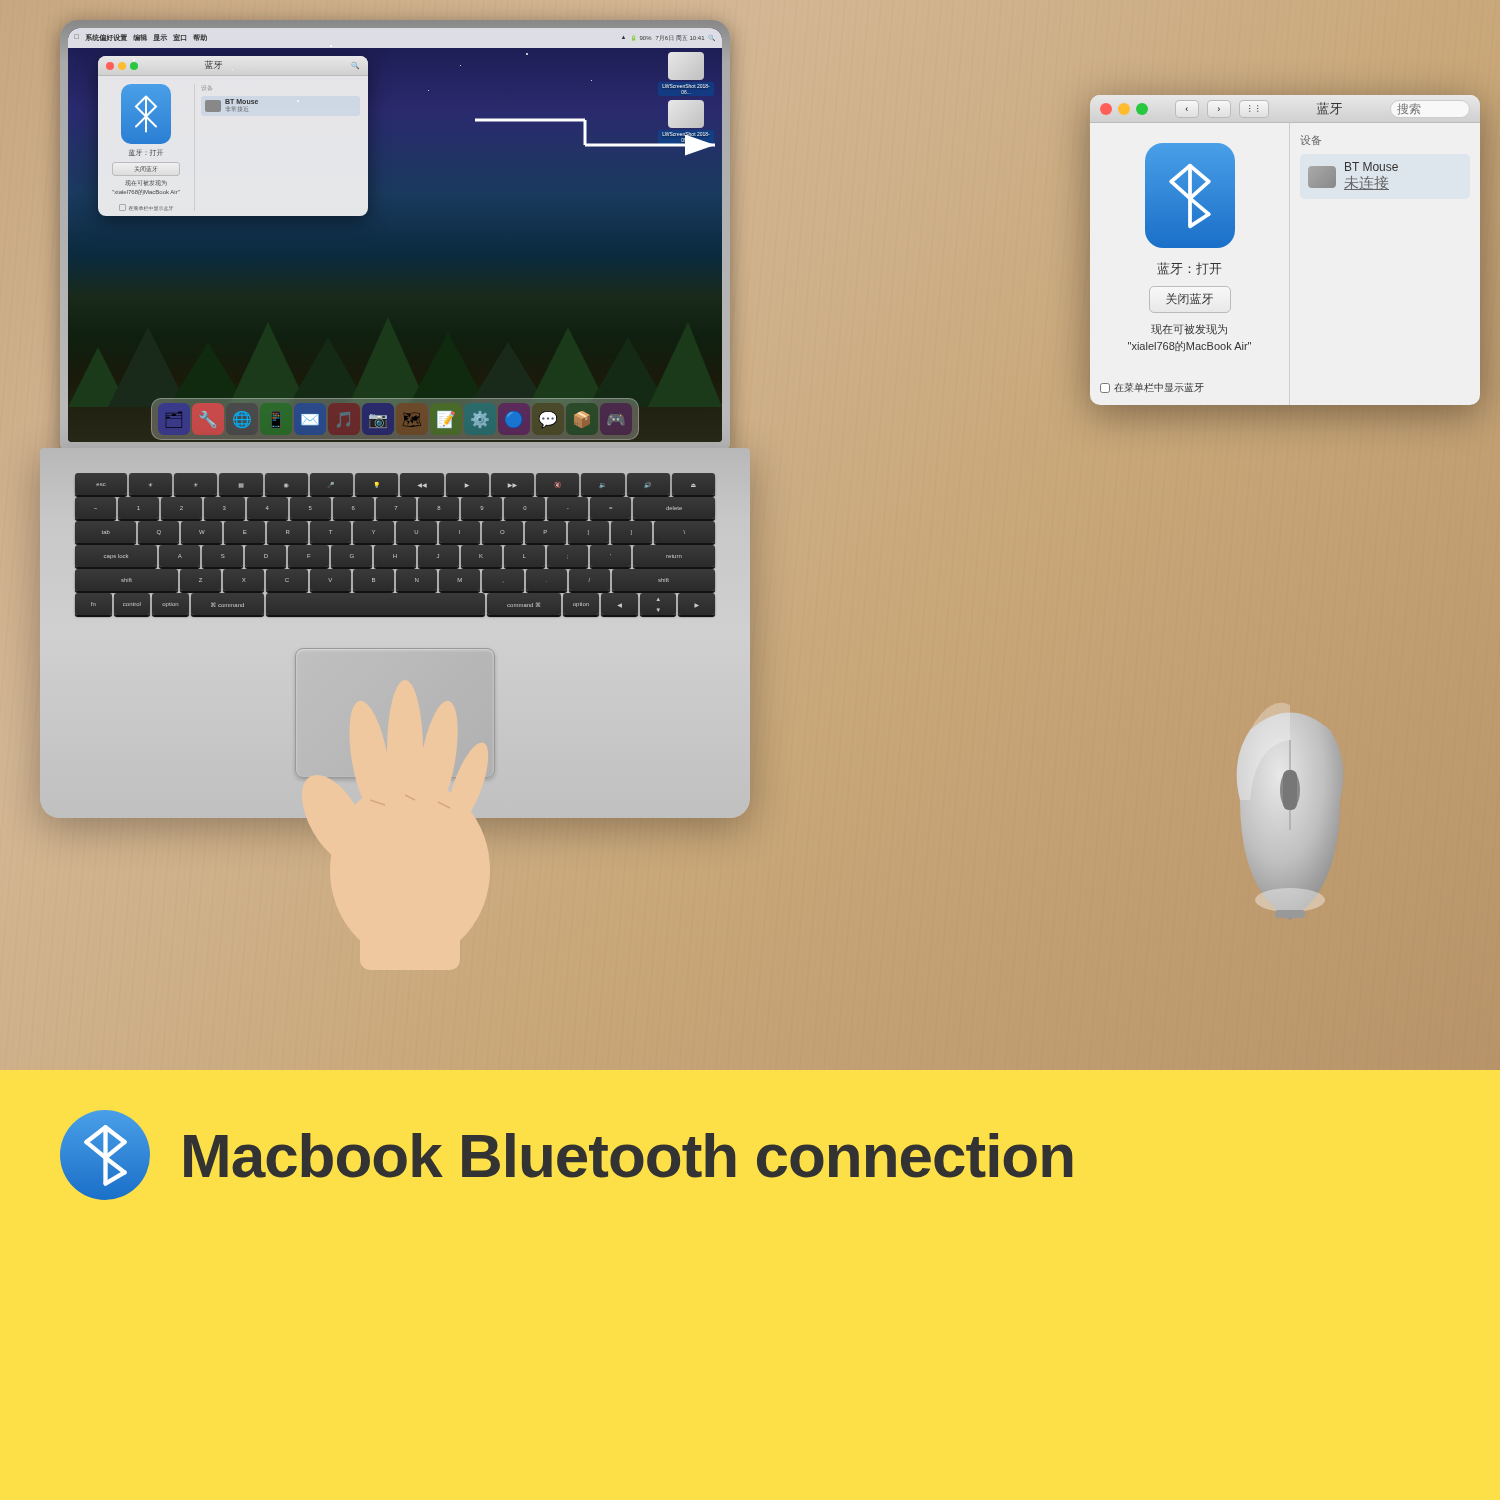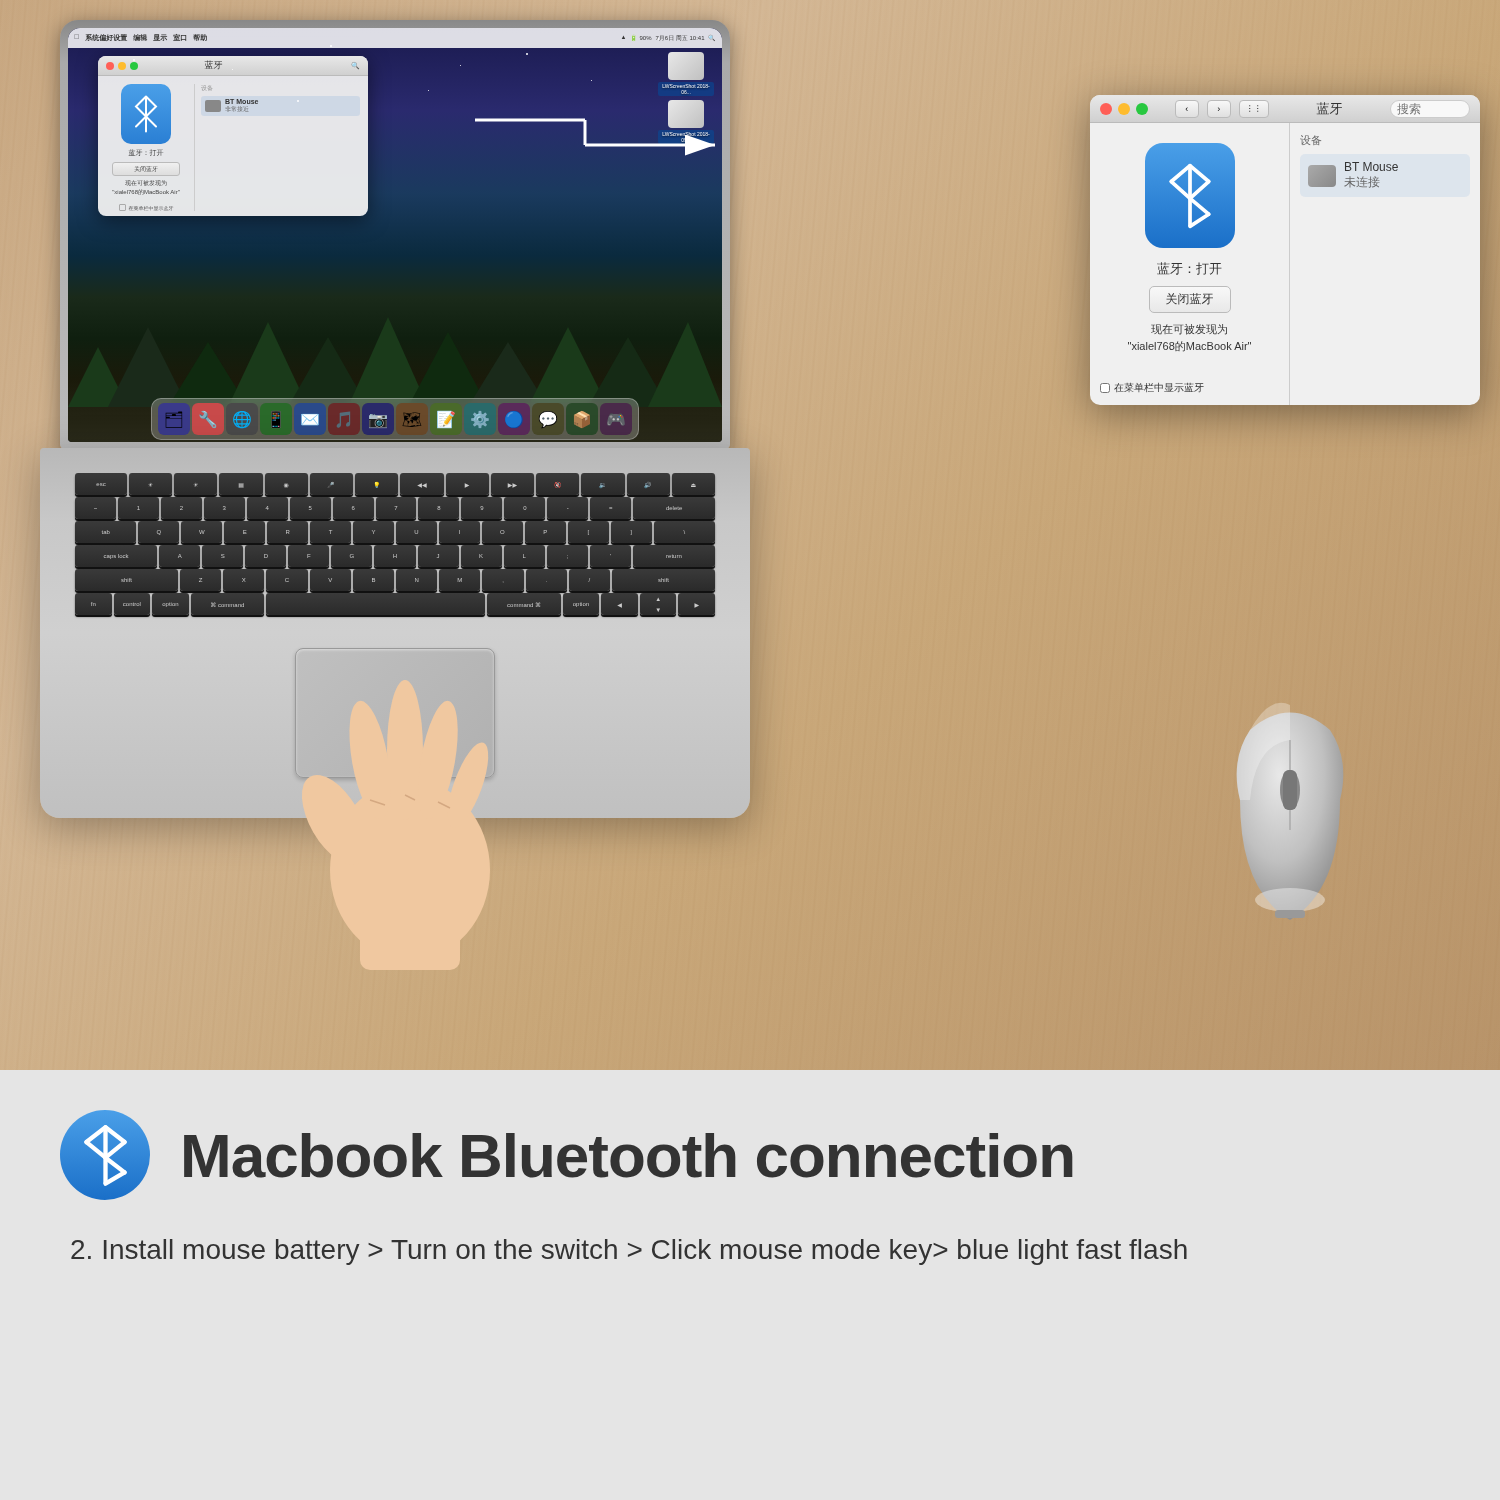--- a/index.html
+++ b/index.html
@@ -375,22 +375,23 @@
       flex-direction: column;
     }
 
     .bt-device-name {
       font-size: 12px;
       color: #333;
       font-weight: 500;
     }
 
     .bt-device-status {
-      font-size: 12px;
+      font-size: 15px;
       color: #666;
+      text-decoration: underline;
     }
 
     .bt-checkbox-row {
       position: absolute;
       bottom: 10px;
       left: 10px;
       display: flex;
       align-items: center;
       gap: 4px;
       font-size: 10px;
@@ -461,21 +462,21 @@
       background: linear-gradient(135deg, #c0c0c0, #b0b0b0);
       border-radius: 8px;
       border: 1px solid #999;
       box-shadow: inset 0 1px 3px rgba(255,255,255,0.5), 0 2px 4px rgba(0,0,0,0.2);
     }
 
     
     .bottom-section {
       width: 1500px;
       height: 430px;
-      background: #e5e5e5;
+      background: #fde047;
       padding: 40px 60px;
       display: flex;
       flex-direction: column;
       gap: 20px;
     }
 
     .info-header {
       display: flex;
       align-items: center;
       gap: 30px;
@@ -901,15 +902,14 @@
         <line x1="52" y1="22" x2="30" y2="40" stroke="white" stroke-width="5" stroke-linecap="round"></line>
         <line x1="30" y1="40" x2="52" y2="57" stroke="white" stroke-width="5" stroke-linecap="round"></line>
         <line x1="52" y1="57" x2="30" y2="70" stroke="white" stroke-width="5" stroke-linecap="round"></line>
         <line x1="30" y1="5" x2="8" y2="22" stroke="white" stroke-width="5" stroke-linecap="round"></line>
         <line x1="8" y1="22" x2="30" y2="40" stroke="white" stroke-width="5" stroke-linecap="round"></line>
       </svg>
     </div>
     <div class="info-title">Macbook Bluetooth connection</div>
   </div>
   <div class="info-steps">
-    <div class="info-step">2. Install mouse battery &gt; Turn on the switch &gt; Click mouse mode key&gt; blue light fast flash</div>
   </div>
 </div>
 
 </body></html>

